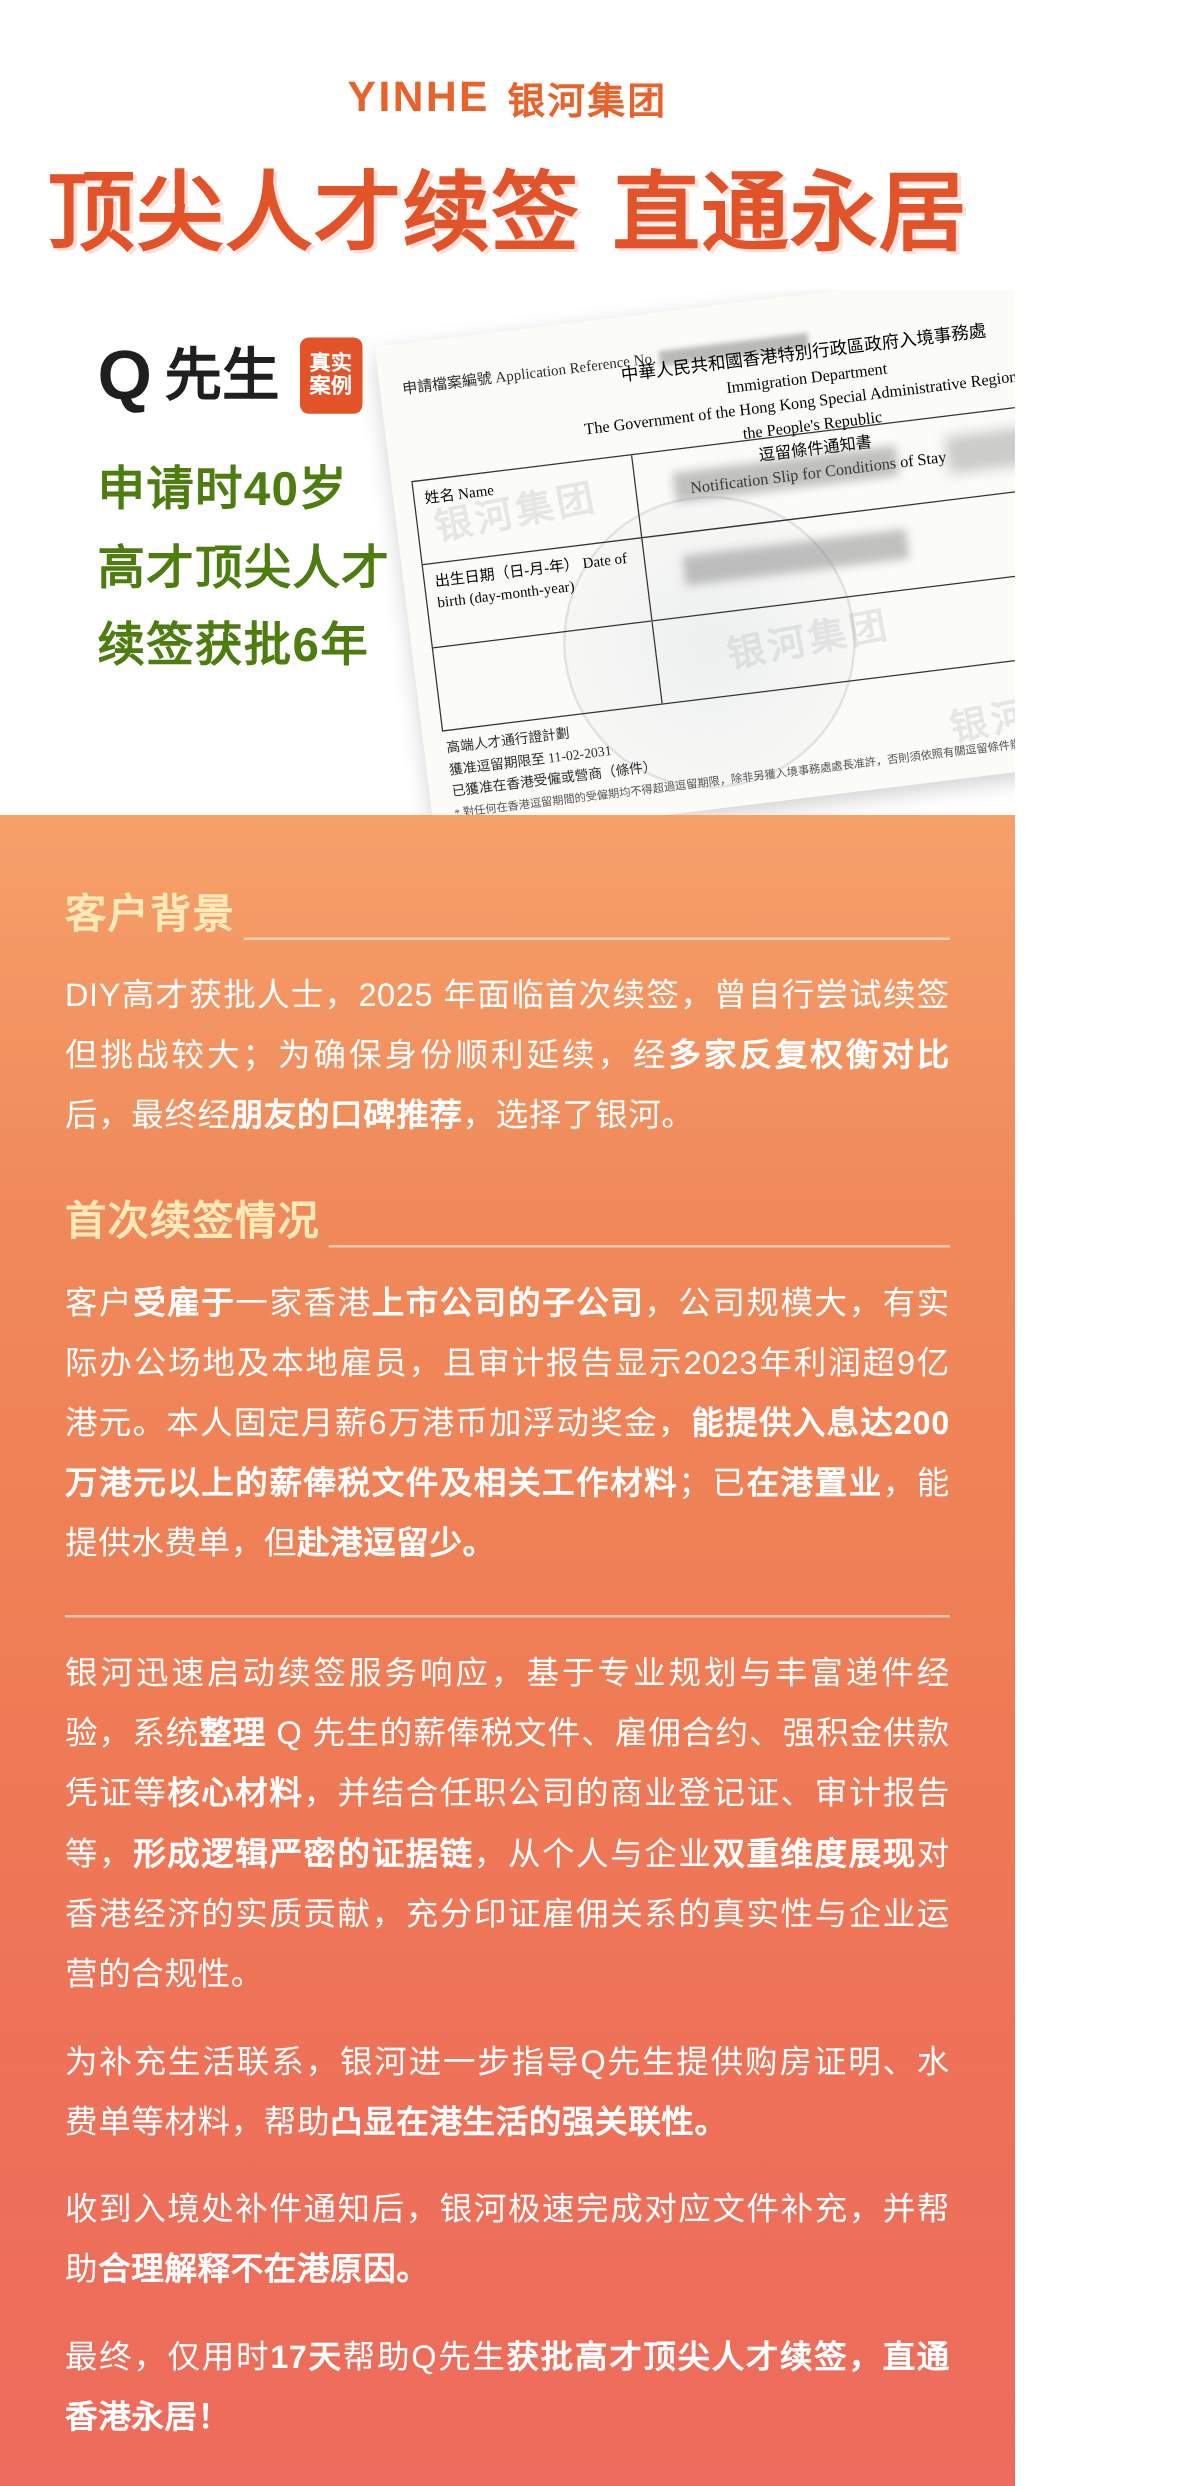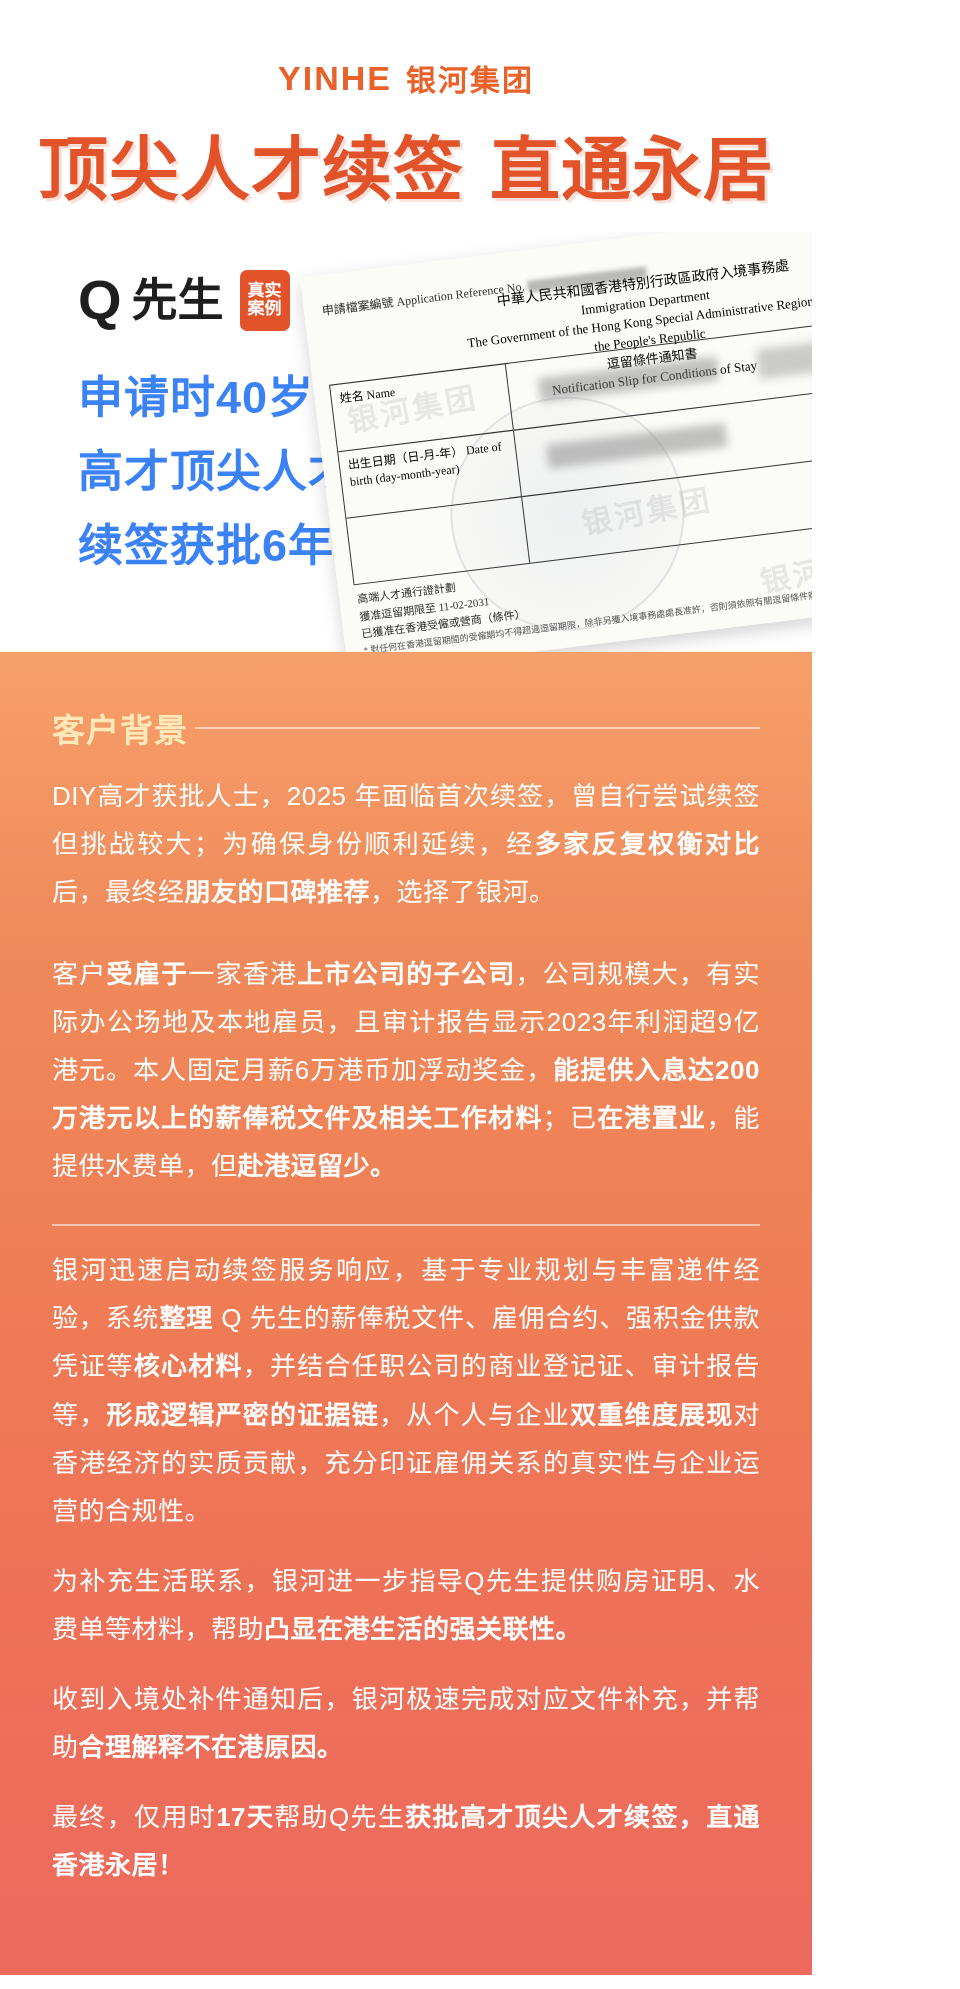--- a/index.html
+++ b/index.html
@@ -98,23 +98,23 @@
     line-height: 1.1;
     padding: 12px 8px;
     border-radius: 7px;
     text-align: center;
     margin-left: 6px;
   }
   .hero-lines {
     margin-top: 30px;
   }
   .hero-line {
-    font-size: 45px;
-    font-weight: bold;
-    color: #3b82f6;
+    font-size: 38px;
+    font-weight: bold;
+    color: #4d7c0f;
     line-height: 1.65;
     letter-spacing: 1px;
   }
 
   
   .doc-wrap {
     position: absolute;
     right: -10px;
     top: 0px;
     width: 540px;
@@ -238,21 +238,21 @@
   .doc-foot .small { font-size: 9px; color: #555; }
 
   
   .panel {
     margin-top: 0;
     padding: 52px 52px 64px 52px;
     background: linear-gradient(180deg, #f6a06a 0%, #f08a5a 22%, #ef7d55 48%, #ee7158 72%, #ed6a5d 100%);
   }
   .sec-title-row {
     display: flex;
-    align-items: center;
+    align-items: flex-end;
     gap: 7px;
     margin-bottom: 20px;
   }
   .sec-title {
     font-size: 33px;
     font-weight: bold;
     color: #ffe9b8;
     letter-spacing: 1px;
     white-space: nowrap;
   }
@@ -365,20 +365,24 @@
 
     <div class="block">
       <div class="sec-title-row">
         <span class="sec-title">客户背景</span>
         <span class="sec-rule"></span>
       </div>
       <p class="para"><span>DIY高才获批人士，2025 年面临首次续签，曾自行尝试续签但挑战较大；为确保身份顺利延续，经</span><b>多家反复权衡对比</b><span>后，最终经</span><b>朋友的口碑推荐</b><span>，选择了银河。</span></p>
     </div>
 
     <div class="block">
+      <div class="sec-title-row">
+        <span class="sec-title">首次续签情况</span>
+        <span class="sec-rule"></span>
+      </div>
       <p class="para"><span>客户</span><b>受雇于</b><span>一家香港</span><b>上市公司的子公司</b><span>，公司规模大，有实际办公场地及本地雇员，且审计报告显示2023年利润超9亿港元。本人固定月薪6万港币加浮动奖金，</span><b>能提供入息达200万港元以上的薪俸税文件及相关工作材料</b><span>；已</span><b>在港置业</b><span>，能提供水费单，但</span><b>赴港逗留少。</b></p>
     </div>
 
     <div class="block">
       <div class="sec-title-row">
         <span class="sec-rule"></span>
       </div>
       <p class="para"><span>银河迅速启动续签服务响应，基于专业规划与丰富递件经验，系统</span><b>整理</b><span> Q 先生的薪俸税文件、雇佣合约、强积金供款凭证等</span><b>核心材料</b><span>，并结合任职公司的商业登记证、审计报告等，</span><b>形成逻辑严密的证据链</b><span>，从个人与企业</span><b>双重维度展现</b><span>对香港经济的实质贡献，充分印证雇佣关系的真实性与企业运营的合规性。</span></p>
       <p class="para"><span>为补充生活联系，银河进一步指导Q先生提供购房证明、水费单等材料，帮助</span><b>凸显在港生活的强关联性。</b></p>
       <p class="para"><span>收到入境处补件通知后，银河极速完成对应文件补充，并帮助</span><b>合理解释不在港原因。</b></p>

